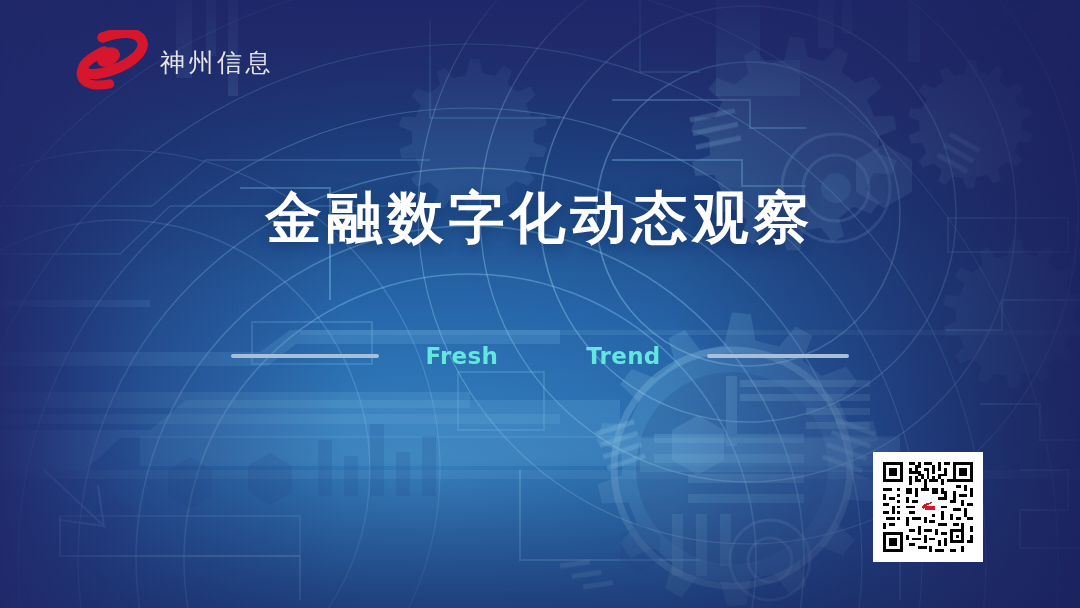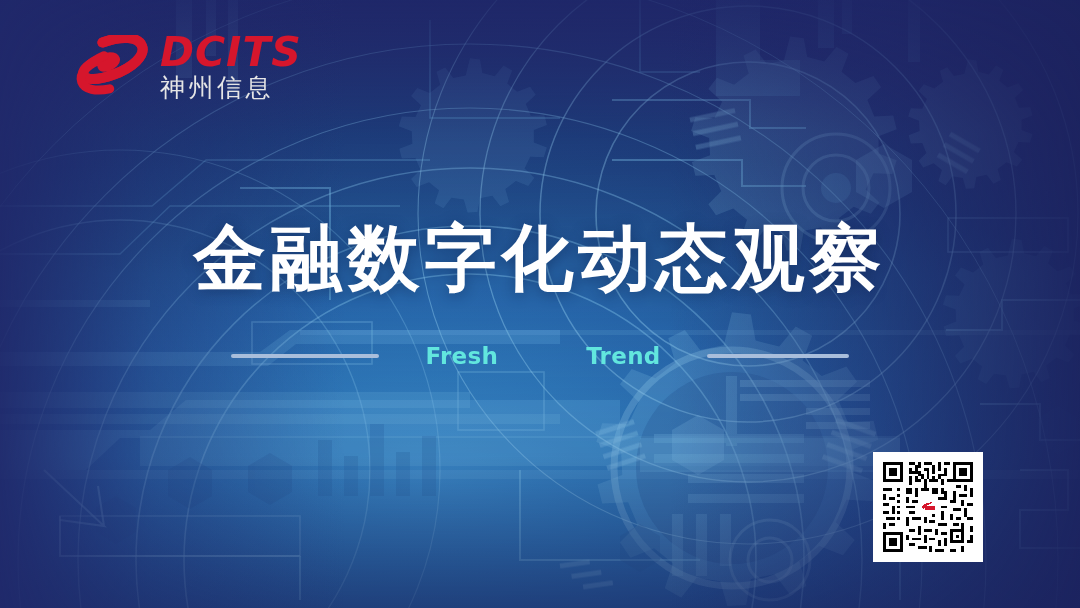--- a/index.html
+++ b/index.html
@@ -41,26 +41,25 @@
   }
   #logo-cn{
     font-size:25px;color:#e5e5e5;letter-spacing:3.5px;
     line-height:1.12;margin-top:2px;font-weight:500;
     font-family:"DejaVu Sans","Liberation Sans",sans-serif;
   }
 
   
   #title{
     position:absolute;left:0;right:0;top:188px;text-align:center;
-    font-size:72px;font-weight:bold;color:#ffffff;
+    font-size:56px;font-weight:bold;color:#ffffff;
     letter-spacing:5px;line-height:1.08;
     font-family:"DejaVu Sans","Liberation Sans",sans-serif;
     text-shadow:0 2px 14px rgba(12,28,70,.45);
     white-space:nowrap;
-    margin-top:32px;
   }
 
   
   #tagline{
     position:absolute;left:0;right:0;top:338px;height:36px;
     display:flex;align-items:center;justify-content:center;gap:0;
   }
   .rule{height:4px;background:#a9bedb;border-radius:2px;flex:none;}
   #rule-left{width:148px;margin-right:46px;}
   #rule-right{width:142px;margin-left:46px;}
@@ -302,21 +301,20 @@
     <svg id="logo-mark" viewBox="0 0 78 62" xmlns="http://www.w3.org/2000/svg">
       <g transform="rotate(-20 39 31)">
         <path d="M39,6 C60,6 75,13 75,23 C75,33 59,40 38,40 C22,40 10,36 10,30
                  C10,25 19,21 31,21 C39,21 45,23 45,26 C45,28 41,30 36,30
                  C33,30 31,29 31,28 C31,27.3 32,27 33,27" fill="none" stroke="#d6162c" stroke-width="10" stroke-linecap="round"></path>
         <path d="M39,6 C60,6 75,13 75,23 C75,33 59,40 38,40 C22,40 10,36 10,30" fill="none" stroke="#d6162c" stroke-width="10" stroke-linecap="round"></path>
         <path d="M30,52 C16,50 6,44 6,36 C6,27 19,20 36,19" fill="none" stroke="#d6162c" stroke-width="9" stroke-linecap="round"></path>
       </g>
     </svg>
     <div id="logo-words">
-      <div id="logo-latin">DCITS</div>
       <div id="logo-cn">神州信息</div>
     </div>
   </div>
 
   <div id="title">金融数字化动态观察</div>
 
   <div id="tagline">
     <div class="rule" id="rule-left"></div>
     <div class="tag-word" id="tag-fresh">Fresh</div>
     <div class="tag-word" id="tag-trend">Trend</div>

